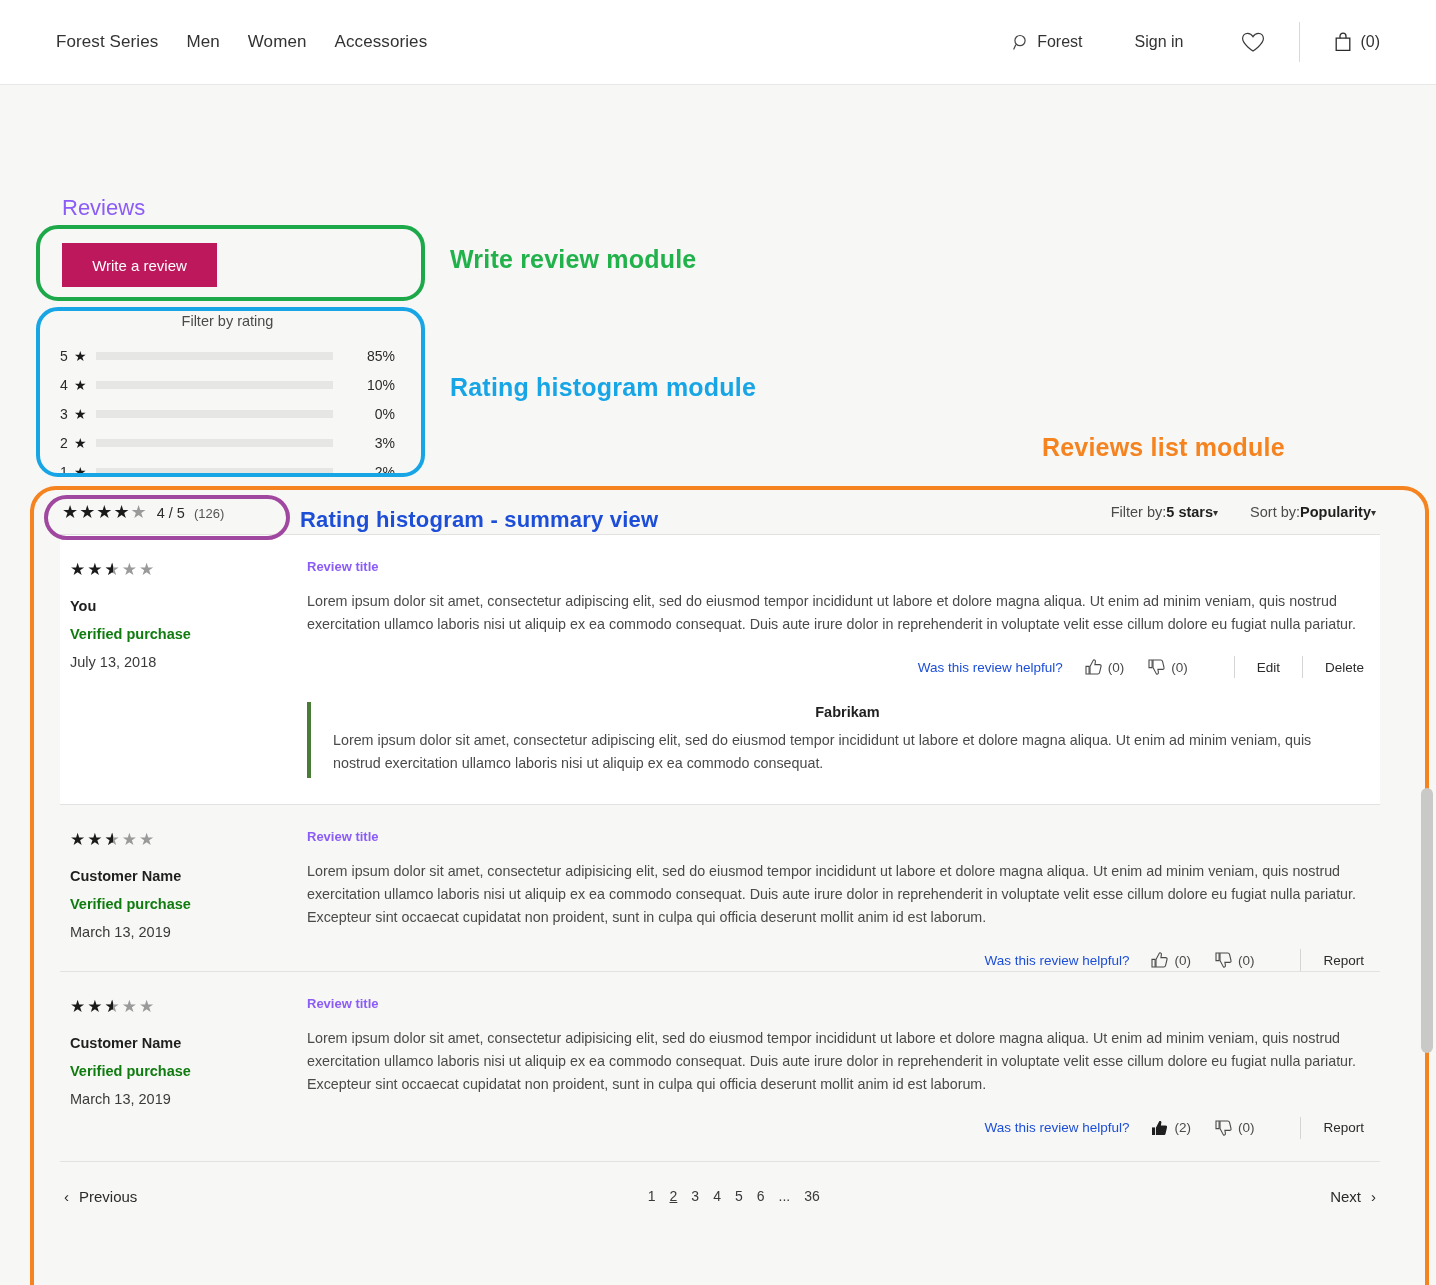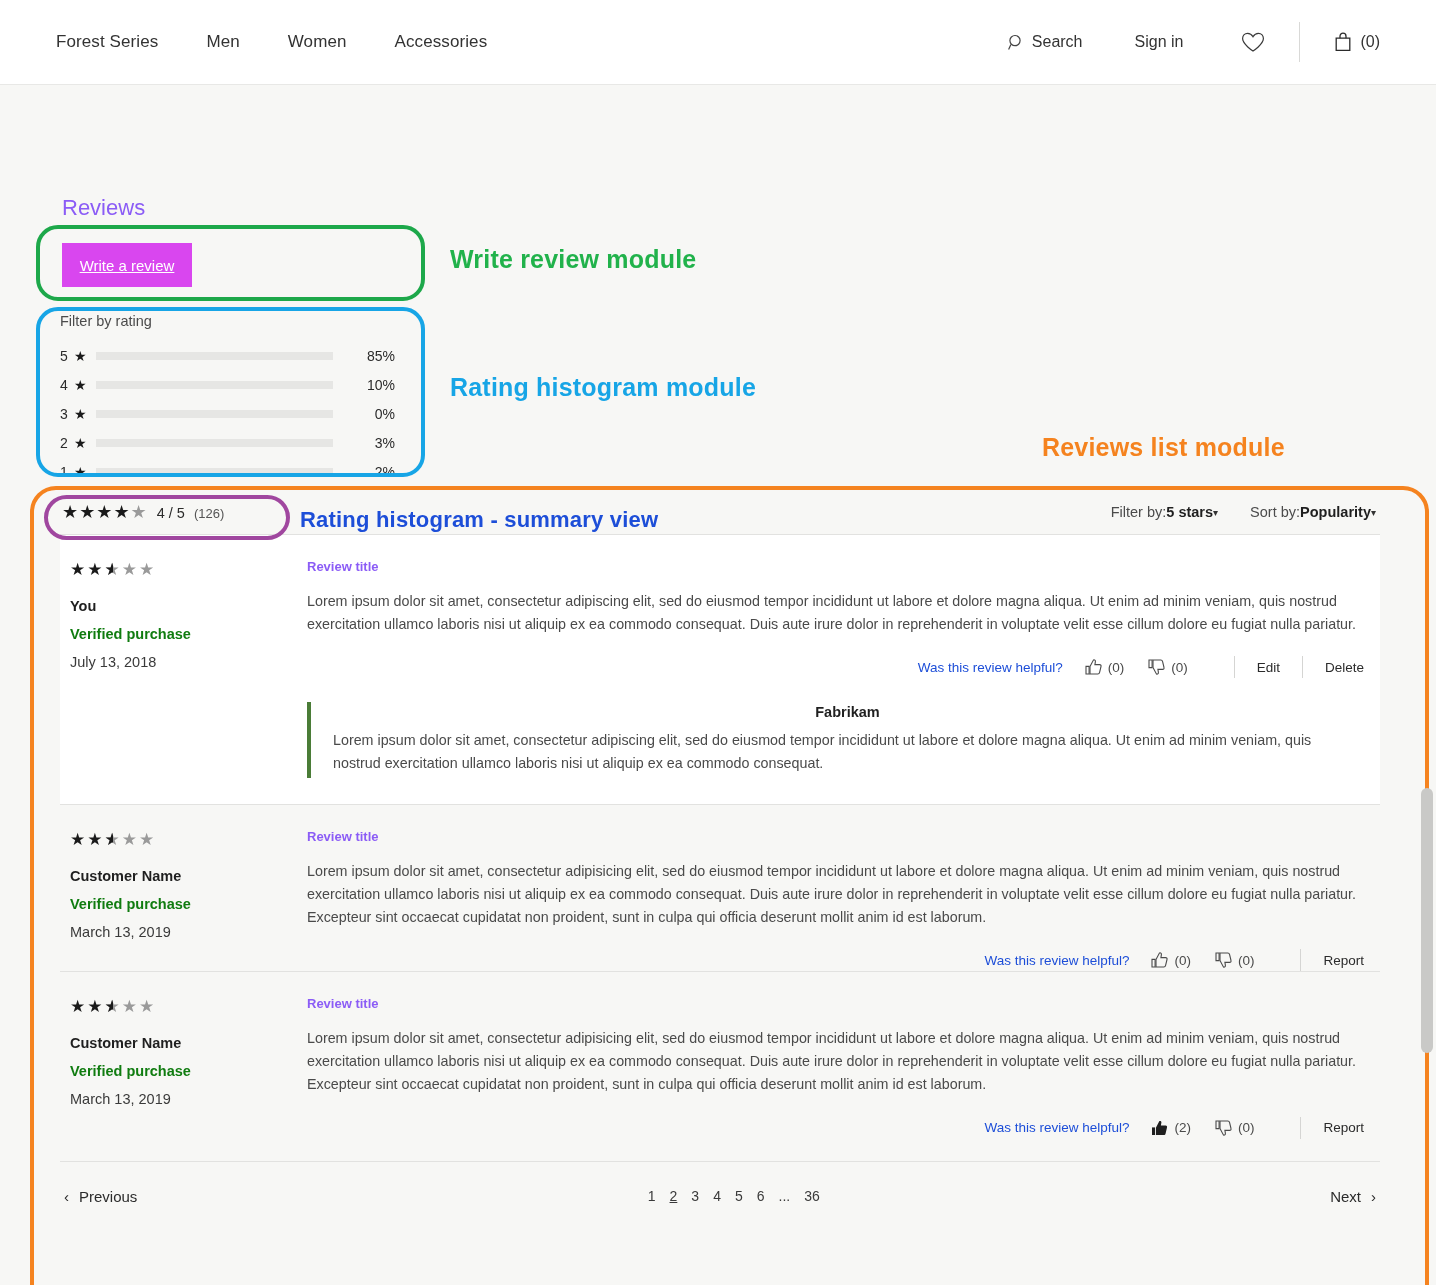--- a/index.html
+++ b/index.html
@@ -13,21 +13,21 @@
     overflow:hidden;
   }
 
   
   .topnav{
     height:85px; background:#ffffff;
     display:flex; align-items:center;
     border-bottom:1px solid #e8e8e6;
     position:relative;
   }
-  .nav-left{ display:flex; align-items:center; gap:48px; margin-left:56px; }
+  .nav-left{ display:flex; align-items:center; gap:28px; margin-left:56px; }
   .nav-link{ font-size:17px; color:#333; letter-spacing:.1px; cursor:pointer; }
   .nav-right{ display:flex; align-items:center; position:absolute; right:56px; gap:0; }
   .nav-right .item{ display:flex; align-items:center; font-size:16px; color:#333; cursor:pointer; }
   .search-item{ gap:7px; margin-right:52px; }
   .signin-item{ margin-right:58px; }
   .heart-item{ margin-right:34px; }
   .nav-divider{ width:1px; height:40px; background:#d9d9d7; margin-right:34px; }
   .bag-item{ gap:8px; }
   svg.ic{ display:block; }
 
@@ -48,28 +48,28 @@
 
   .anno-label{ position:absolute; font-weight:bold; letter-spacing:.2px; }
   .lbl-write { left:450px; top:160px; font-size:25px; color:#21b24b; }
   .lbl-hist  { left:450px; top:288px; font-size:25px; color:#17a5e6; }
   .lbl-list  { left:1042px; top:348px; font-size:25px; color:#f5831f; }
   .lbl-summary{ left:300px; top:422px; font-size:22px; color:#1d4ed8; }
 
   
   .write-btn{
     position:absolute; left:62px; top:158px;
-    width:130px; height:44px;
-    background:#d946ef; color:#fff; border:none;
-    font-size:15px; font-family:inherit; cursor:pointer;text-decoration:underline;
+    width:155px; height:44px;
+    background:#be185d; color:#fff; border:none;
+    font-size:15px; font-family:inherit; cursor:pointer;
   }
 
   
   .hist{ position:absolute; left:60px; top:228px; width:335px; }
-  .hist-title{ font-size:14.5px; color:#4b4b4b; margin-bottom:12px; }
+  .hist-title{ font-size:14.5px; color:#4b4b4b; margin-bottom:12px;text-align:center; }
   .hist-row{ display:flex; align-items:center; height:29px; cursor:pointer; }
   .hist-num{ width:14px; font-size:14px; color:#2b2b2b; }
   .hist-star{ width:22px; font-size:14px; color:#1a1a1a; }
   .hist-track{ flex:1; height:8px; background:#e6e6e4; position:relative; }
   .hist-fill{ height:8px; background:#1b1b1b; }
   .hist-pct{ width:54px; text-align:right; font-size:14px; color:#2b2b2b;margin-left:8px; }
 
   
   .list{ position:absolute; left:60px; top:405px; width:1320px; }
   .list-head{
@@ -130,21 +130,21 @@
     <span class="nav-link">Accessories</span>
   </div>
   <div class="nav-right">
     <div class="item search-item">
       <span>
         <svg class="ic" width="17" height="17" viewBox="0 0 17 17">
             <circle cx="7" cy="6.6" r="5.1" fill="none" stroke="#444" stroke-width="1.2"></circle>
             <line x1="2.9" y1="10.6" x2="0.6" y2="15.6" stroke="#444" stroke-width="1.2"></line>
           </svg>
       </span>
-      <span>Search</span>
+      <span>Forest</span>
     </div>
     <div class="item signin-item">
       <span>Sign in</span>
     </div>
     <div class="item heart-item">
       <span>
         <svg class="ic" width="24" height="21" viewBox="0 0 24 21">
             <path d="M12 19 C12 19 1.6 12.3 1.6 6.6 C1.6 3.3 4 1.3 6.6 1.3 C9 1.3 11 3 12 4.7 C13 3 15 1.3 17.4 1.3 C20 1.3 22.4 3.3 22.4 6.6 C22.4 12.3 12 19 12 19 Z" fill="none" stroke="#3a3a3a" stroke-width="1.2"></path>
           </svg>
       </span>

